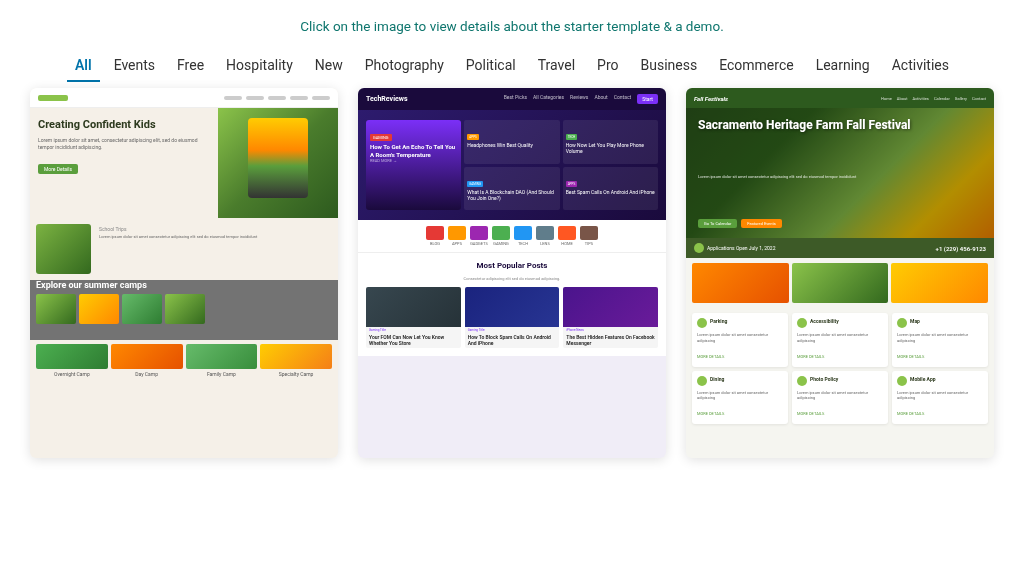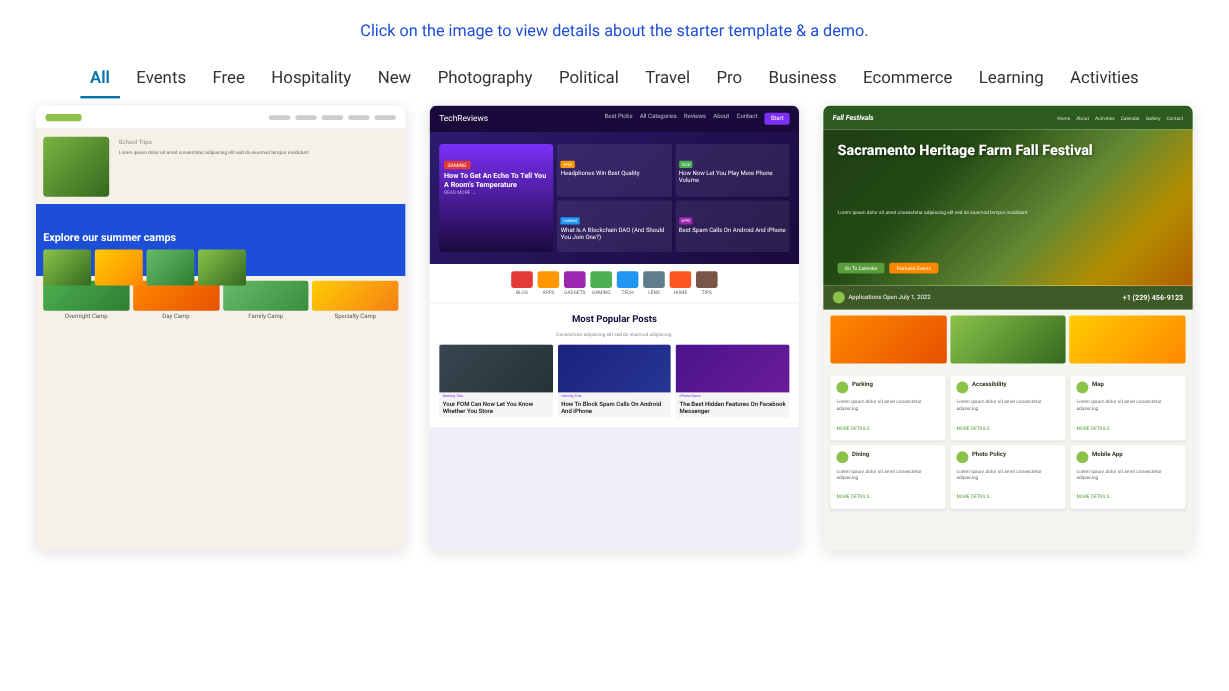--- a/index.html
+++ b/index.html
@@ -9,21 +9,21 @@
       color: #333;
       width: 1024px;
       min-height: 576px;
       overflow-x: hidden;
     }
     .page-wrapper {
       padding: 18px 30px 30px;
     }
     .instruction {
       text-align: center;
-      color: #1d4ed8;
+      color: #0f766e;
       font-size: 13.5px;
       margin-bottom: 16px;
     }
     .filter-nav {
       display: flex;
       flex-wrap: wrap;
       justify-content: center;
       gap: 0 6px;
       margin-bottom: 6px;
     }
@@ -142,22 +142,22 @@
       border-radius: 3px;
     }
     .t1-sec2-text {
       flex: 1;
       padding: 2px 4px;
     }
     .t1-sec2-label { font-size: 5px; color: #888; margin-bottom: 2px; }
     .t1-sec2-title { font-size: 7px; font-weight: 700; color: #2d3a1e; line-height: 1.3; margin-bottom: 3px; }
     .t1-sec2-sub { font-size: 4px; color: #666; line-height: 1.4; }
     .t1-section3 {
-      background: #1d4ed8;
-      padding: 24px 6px;
+      background: #737373;
+      padding: 0 6px;
       position: relative;
       height: 60px;
     }
     .t1-s3-title { font-size: 9px; font-weight: 700; color: #fff; margin-bottom: 4px; }
     .t1-s3-imgs { display: flex; gap: 3px; }
     .t1-s3-img {
       width: 40px; height: 30px;
       border-radius: 2px;
       background: linear-gradient(135deg, #8bc34a, #33691e);
     }
@@ -190,21 +190,21 @@
       height: 100%;
     }
     .t2-header {
       background: #1a0a3c;
       height: 22px;
       display: flex;
       align-items: center;
       padding: 0 8px;
       gap: 5px;
     }
-    .t2-logo { font-size: 7px; color: #fff; font-weight: 400; }
+    .t2-logo { font-size: 7px; color: #fff; font-weight: 700; }
     .t2-nav { display: flex; gap: 6px; margin-left: auto; }
     .t2-nav-item { font-size: 5px; color: rgba(255,255,255,0.7); }
     .t2-nav-btn { background: #7b2ff7; color: #fff; font-size: 5px; padding: 2px 5px; border-radius: 2px; }
     .t2-hero {
       background: linear-gradient(135deg, #2d1b6e, #1a0a3c);
       padding: 10px 8px;
       height: 110px;
     }
     .t2-featured-grid {
       display: grid;
@@ -391,20 +391,28 @@
           <div class="t1-header">
             <div class="t1-logo-dot"></div>
             <div class="t1-nav-dots">
               <div class="t1-nav-dot"></div>
               <div class="t1-nav-dot"></div>
               <div class="t1-nav-dot"></div>
               <div class="t1-nav-dot"></div>
               <div class="t1-nav-dot"></div>
             </div>
           </div>
+          <div class="t1-hero">
+            <div class="t1-hero-text">
+              <div class="t1-hero-title">Creating Confident Kids</div>
+              <div class="t1-hero-sub">Lorem ipsum dolor sit amet, consectetur adipiscing elit, sed do eiusmod tempor incididunt adipiscing.</div>
+              <div class="t1-btn">More Details</div>
+            </div>
+            <div class="t1-hero-img"></div>
+          </div>
           <div class="t1-section2">
             <div class="t1-sec2-img"></div>
             <div class="t1-sec2-text">
               <div class="t1-sec2-label">School Trips</div>
               <div class="t1-sec2-sub">Lorem ipsum dolor sit amet consectetur adipiscing elit sed do eiusmod tempor incididunt</div>
             </div>
           </div>
           <div class="t1-section3">
             <div class="t1-s3-title">Explore our summer camps</div>
             <div class="t1-s3-imgs">

